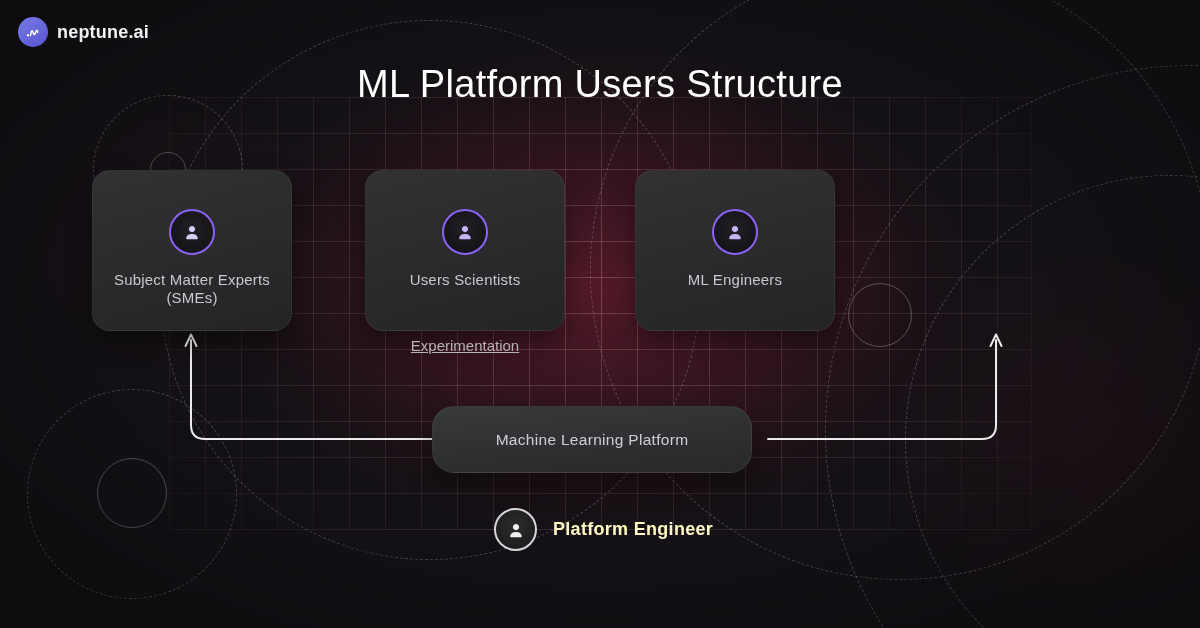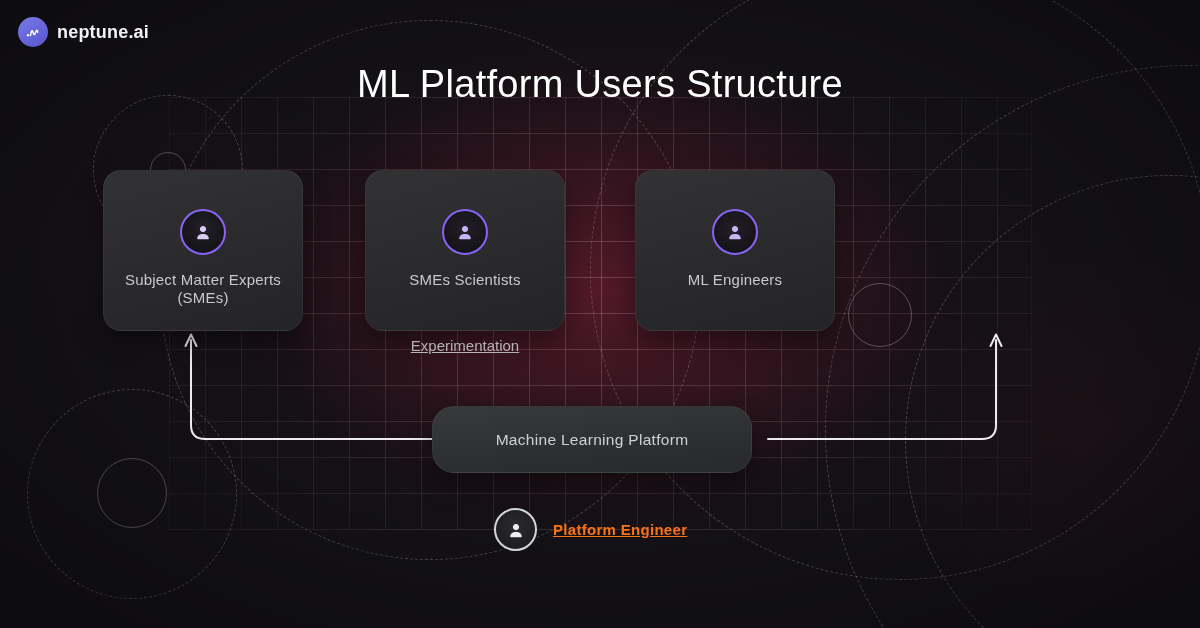--- a/index.html
+++ b/index.html
@@ -41,21 +41,21 @@
     color:#ffffff; font-size:38px; letter-spacing:0.3px; }
   .title .bold { font-weight:400; }
   .title .regular { font-weight:400; }
 
   
   .card { position:absolute; top:170px; width:200px; height:161px; border-radius:18px;
     background:linear-gradient(165deg,#323234 0%, #2a2a2c 55%, #242427 100%);
     border:1px solid rgba(255,255,255,0.05);
     box-shadow:0 12px 26px rgba(0,0,0,0.38);
     display:flex; flex-direction:column; align-items:center; }
-  .card.c1 { left:103px; } .card.c2 { left:365px; } .card.c3 { left:635px; } .card.c4 { left:904px; }
+  .card.c1 { left:92px; } .card.c2 { left:365px; } .card.c3 { left:635px; } .card.c4 { left:904px; }
   .avatar { margin-top:38px; width:46px; height:46px; border-radius:50%;
     border:2.5px solid #8a63f5; background:radial-gradient(circle at 50% 42%, #232028, #141317 75%);
     display:flex; align-items:center; justify-content:center; }
   .card-label { margin-top:16px; display:flex; flex-direction:column; align-items:center;
     color:#c9c9cd; font-size:15px; line-height:18px; text-align:center; letter-spacing:0.2px; }
   .sublabel { position:absolute; top:337px; width:200px; text-align:center;
     color:#b6b1b7; font-size:15px; }
   .sublabel.s2 { left:365px;text-decoration:underline; } .sublabel.s3 { left:636px; }
 
   
@@ -67,21 +67,21 @@
     color:#cfd0d4; font-size:15.5px; letter-spacing:0.3px; }
 
   
   .connectors { position:absolute; inset:0; pointer-events:none; }
 
   
   .engineer { position:absolute; left:494px; top:508px; display:flex; align-items:center; gap:16px; }
   .engineer-avatar { width:43px; height:43px; border-radius:50%;
     border:2.5px solid #d6d6d8; background:radial-gradient(circle at 50% 42%, #2c2c2f, #1d1d20 75%);
     display:flex; align-items:center; justify-content:center; }
-  .engineer-label { color:#f97316; font-size:15px; font-weight:700; letter-spacing:0.3px;text-decoration:underline; }
+  .engineer-label { color:#fef9c3; font-size:18px; font-weight:700; letter-spacing:0.3px; }
 
   
   .caption { position:absolute; right:22px; top:589px; color:#9a979c; font-size:15.5px; letter-spacing:0.2px; }
 </style>
 </head>
 <body>
 
 <div class="canvas">
 
   <div class="glow"></div>
@@ -133,21 +133,21 @@
     </div>
   </div>
 
   <div class="card c2">
     <div class="avatar">
       <svg width="22" height="22" viewBox="0 0 24 24" fill="#c5b5f7">
           <path d="M12 12.2c1.9 0 3.4-1.5 3.4-3.4S13.9 5.4 12 5.4 8.6 6.9 8.6 8.8s1.5 3.4 3.4 3.4zm0 1.9c-3.2 0-6.3 1.6-6.3 4.6 0 .7.6 1.3 1.3 1.3h10c.7 0 1.3-.6 1.3-1.3 0-3-3.1-4.6-6.3-4.6z"></path>
         </svg>
     </div>
     <div class="card-label">
-      <span>SMEs Scientists</span>
+      <span>Users Scientists</span>
     </div>
   </div>
 
   <div class="card c3">
     <div class="avatar">
       <svg width="22" height="22" viewBox="0 0 24 24" fill="#c5b5f7">
           <path d="M12 12.2c1.9 0 3.4-1.5 3.4-3.4S13.9 5.4 12 5.4 8.6 6.9 8.6 8.8s1.5 3.4 3.4 3.4zm0 1.9c-3.2 0-6.3 1.6-6.3 4.6 0 .7.6 1.3 1.3 1.3h10c.7 0 1.3-.6 1.3-1.3 0-3-3.1-4.6-6.3-4.6z"></path>
         </svg>
     </div>
     <div class="card-label">

